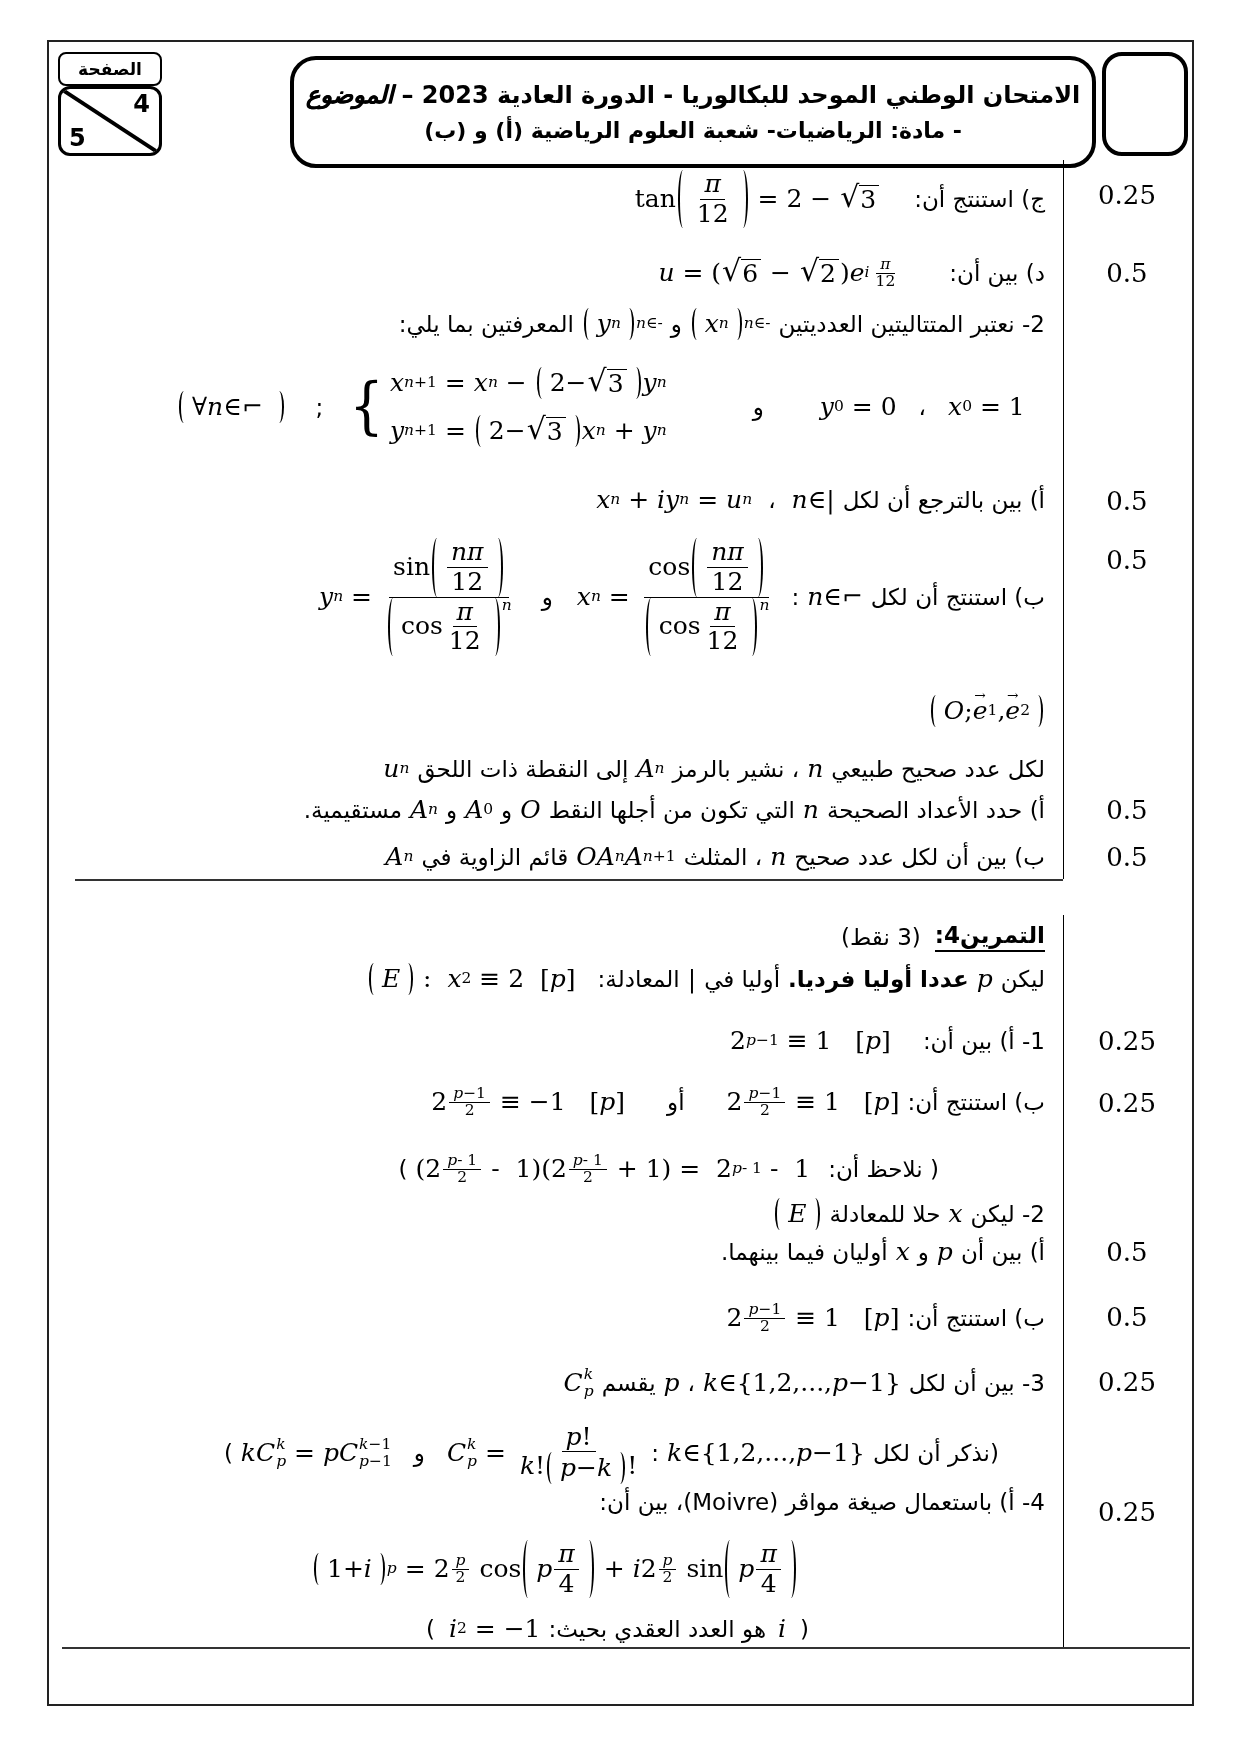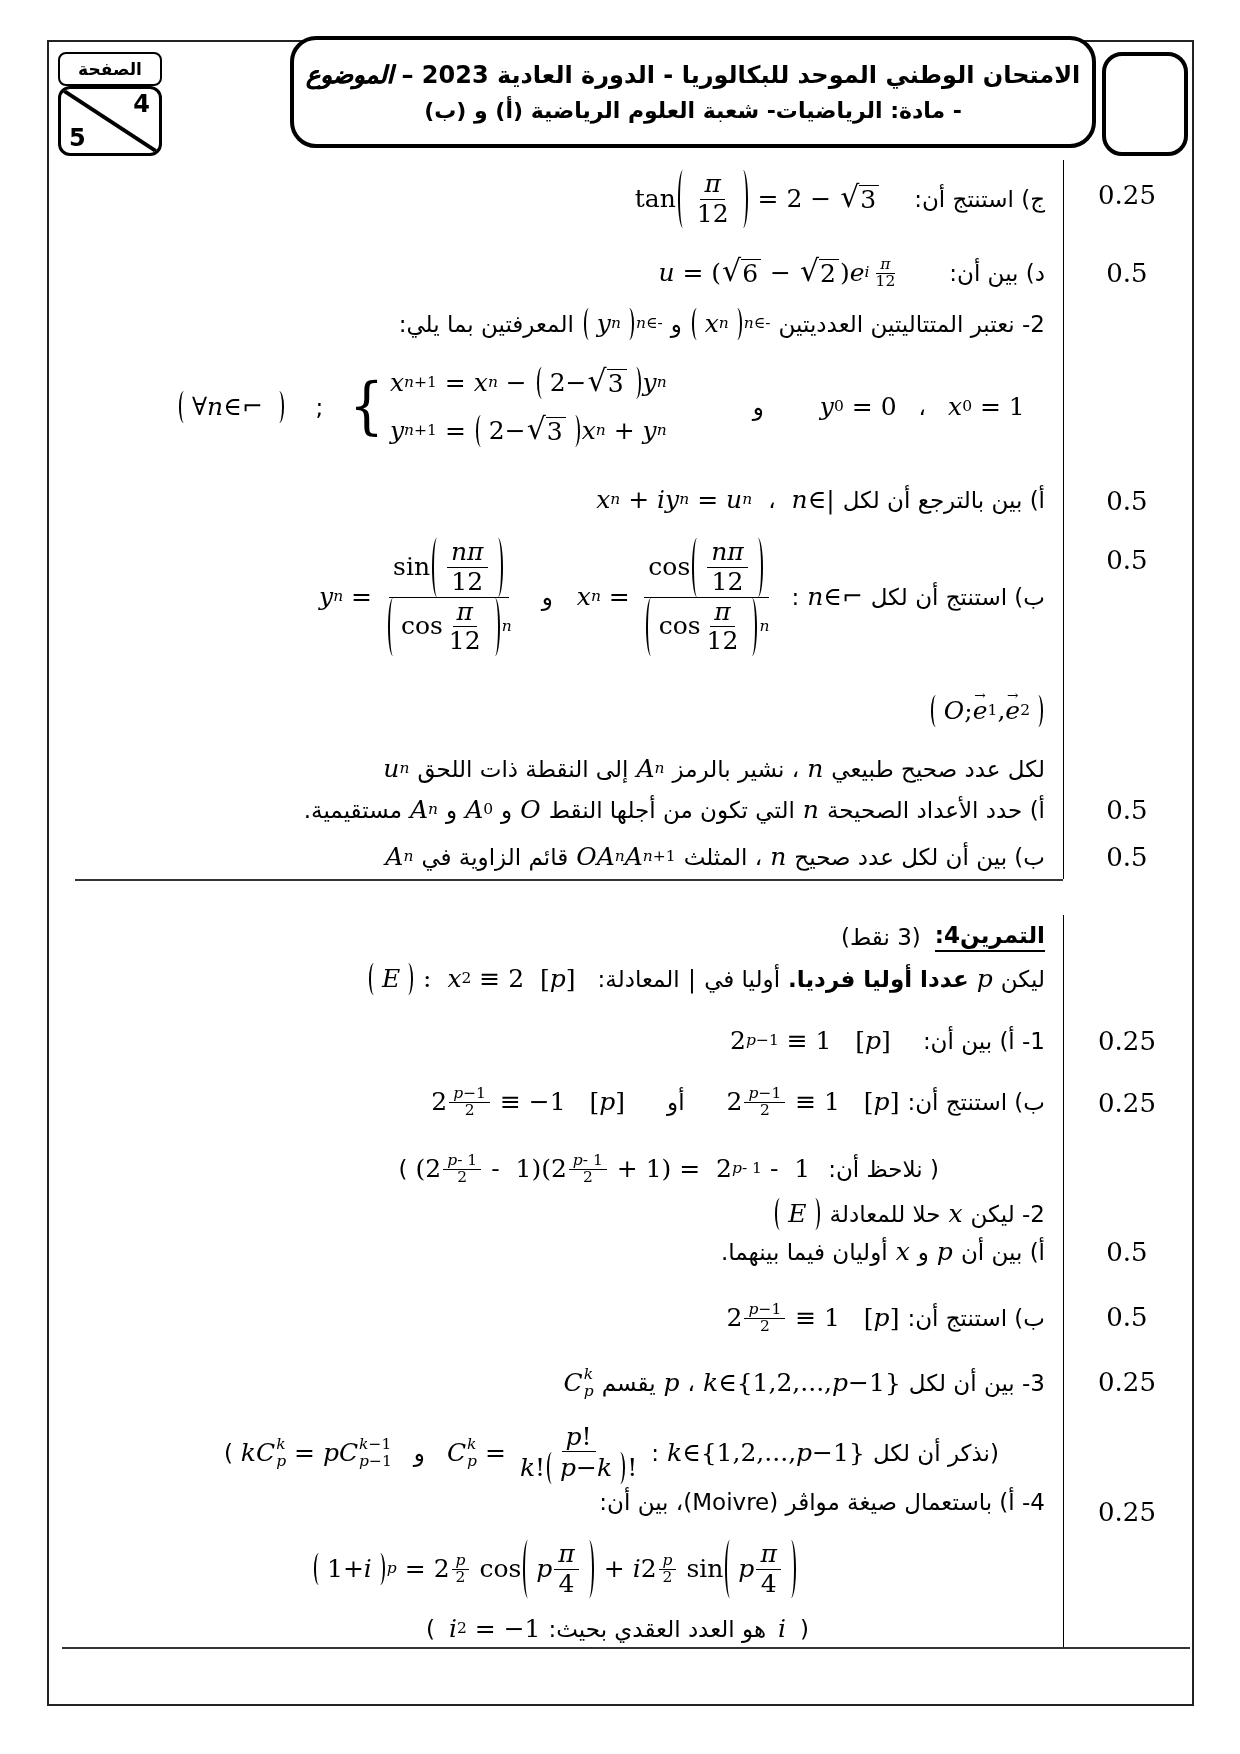--- a/index.html
+++ b/index.html
@@ -9,21 +9,21 @@
   
   .hbox{position:absolute;box-sizing:border-box;background:#fff;}
   #pageLabelBox{left:58px;top:52px;width:104px;height:34px;border:2px solid #000;border-radius:8px;
      display:flex;align-items:center;justify-content:center;font-size:17px;font-weight:bold;}
   #pageDiagBox{left:58px;top:86px;width:104px;height:70px;border:3px solid #000;border-radius:12px;overflow:hidden;}
   #pageDiagBox svg{position:absolute;left:0;top:0;width:100%;height:100%;}
   #pageTop{position:absolute;right:9px;top:1px;font-size:24px;font-weight:bold;}
   #pageBottom{position:absolute;left:8px;bottom:1px;font-size:24px;font-weight:bold;}
   #nsBox{left:168px;top:52px;width:116px;height:104px;border:3px solid #000;border-radius:22px;
      display:flex;align-items:center;justify-content:center;font-size:25px;font-weight:bold;}
-  #titleBox{left:290px;top:36px;width:806px;height:112px;border:4px solid #000;border-radius:26px;
+  #titleBox{left:290px;top:56px;width:806px;height:112px;border:4px solid #000;border-radius:26px;
      display:flex;flex-direction:column;align-items:center;justify-content:center;gap:9px;direction:rtl;}
   #titleBox .t1{font-size:24px;font-weight:bold;}
   #titleBox .t2{font-size:22px;font-weight:bold;}
   .fancy{font-weight:bold;font-style:italic;text-shadow:0.6px 0 #000;}
   #emptyBox{left:1102px;top:52px;width:86px;height:104px;border:4px solid #000;border-radius:20px;}
   
   .vline{position:absolute;width:0;border-left:1.5px solid #000;}
   .hrule{position:absolute;height:0;border-top:2px solid #333;}
   
   .row{position:absolute;left:78px;width:985px;display:flex;align-items:center;
@@ -31,21 +31,21 @@
   .ar{font-family:"DejaVu Sans",sans-serif;font-size:23px;margin:0 4px;white-space:nowrap;}
   .ar.b{font-weight:bold;text-align:right;}
   .ar.ul{font-weight:bold;border-bottom:2.5px solid #000;padding-bottom:1px;}
   .gap{display:inline-block;height:1px;}
   
   .m{direction:ltr;unicode-bidi:embed;font-family:"DejaVu Serif",serif;font-size:25px;
      margin:0 4px;white-space:pre;display:inline-flex;align-items:center;}
   .m .it{font-style:italic;}
   .fr{display:inline-flex;flex-direction:column;align-items:center;vertical-align:middle;margin:0 2px;}
   .fr>.nu{border-bottom:1.6px solid #000;padding:0 4px;display:inline-flex;align-items:center;justify-content:center;}
-  .fr>.de{padding:0 4px;display:inline-flex;align-items:center;justify-content:center;}
+  .fr>.de{padding:0 4px;display:inline-flex;justify-content:center;}
   .sq{display:inline-flex;align-items:flex-start;margin:0 1px;}
   .sq .rd{font-size:1.2em;line-height:0.95;}
   .sq .ov{border-top:1.8px solid #000;padding:0 3px 0 1px;margin-top:0.08em;}
   .bw{display:inline-flex;align-items:center;margin:0 2px;}
   .bp{align-self:stretch;width:8px;min-height:1.25em;}
   .bp.l{border-left:2px solid #000;border-radius:50% 0 0 50%/50% 0 0 50%;margin-right:3px;}
   .bp.r{border-right:2px solid #000;border-radius:0 50% 50% 0/0 50% 50% 0;margin-left:3px;}
   .bc{display:inline-flex;align-items:center;}
   sub,sup{font-size:0.62em;line-height:1;}
   sup{vertical-align:0.55em;}

